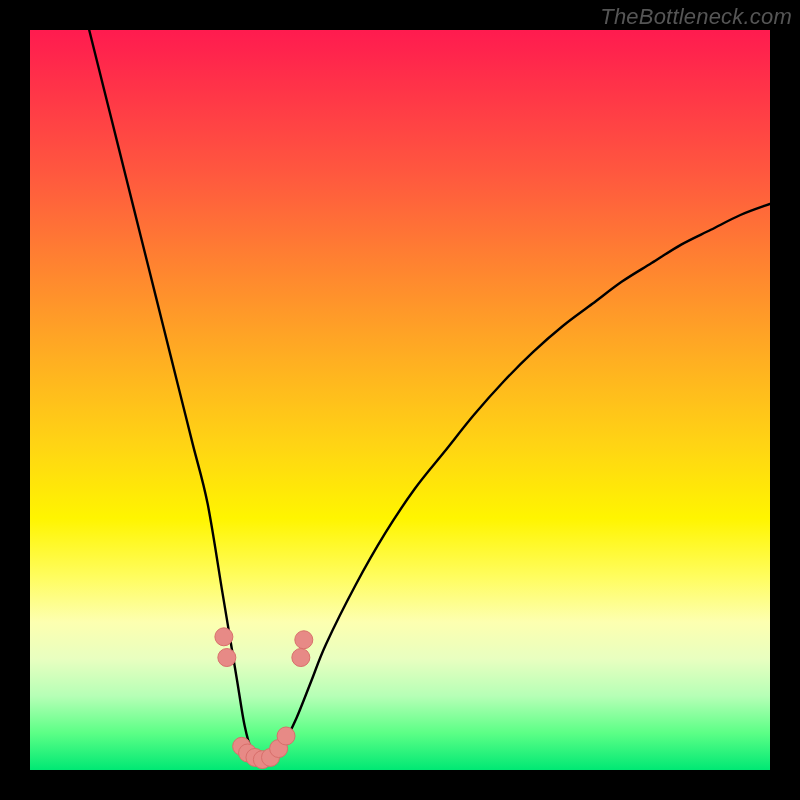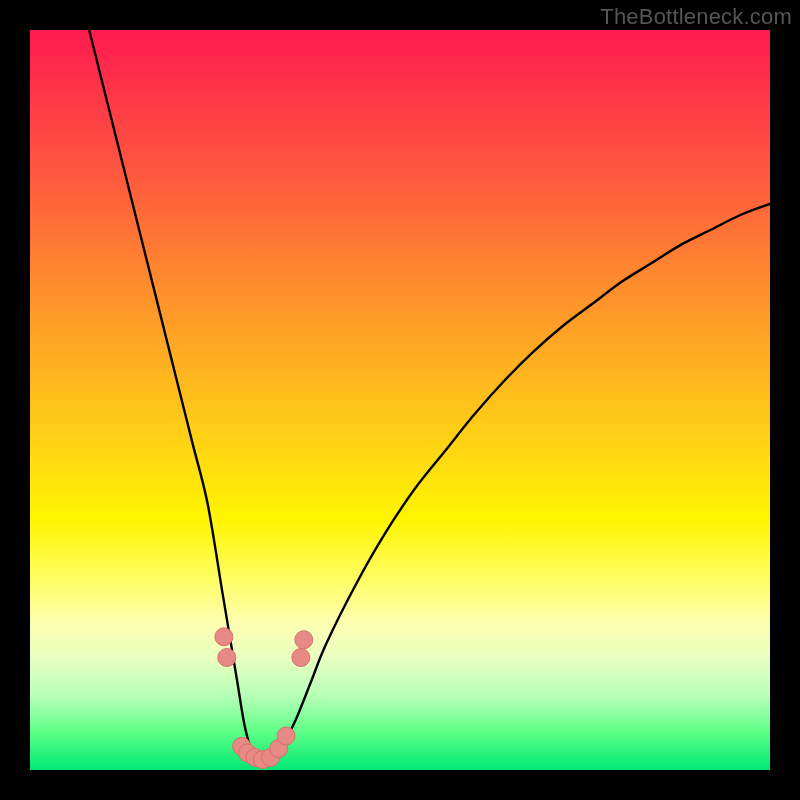--- a/index.html
+++ b/index.html
@@ -49,20 +49,21 @@
     height: 740px;
   }
   .attribution {
     position: absolute;
     top: 4px;
     right: 8px;
     color: #555;
     font-size: 22px;
     font-weight: 400;
     letter-spacing: 0.2px;
+    font-style: italic;
   }
 </style>
 </head>
 <body>
 
 <div class="frame">
   <div class="plot-area">
     <svg class="curve-svg" viewBox="0 0 740 740" preserveAspectRatio="none">
       <path id="curve-path" fill="none" stroke="#000000" stroke-width="2.4" stroke-linecap="round" stroke-linejoin="round" d="M 59.20 0.00 C 61.67 9.87, 69.07 39.47, 74.00 59.20 C 78.93 78.93, 83.87 98.67, 88.80 118.40 C 93.73 138.13, 98.67 157.87, 103.60 177.60 C 108.53 197.33, 113.47 217.07, 118.40 236.80 C 123.33 256.53, 128.27 276.27, 133.20 296.00 C 138.13 315.73, 143.07 335.47, 148.00 355.20 C 152.93 374.93, 157.87 394.67, 162.80 414.40 C 167.73 434.13, 172.67 448.93, 177.60 473.60 C 182.53 498.27, 188.70 540.20, 192.40 562.40 C 196.10 584.60, 197.33 592.00, 199.80 606.80 C 202.27 621.60, 204.73 636.40, 207.20 651.20 C 209.67 666.00, 212.13 683.88, 214.60 695.60 C 217.07 707.32, 219.53 715.95, 222.00 721.50 C 224.47 727.05, 226.93 727.30, 229.40 728.90 C 231.87 730.50, 234.33 731.12, 236.80 731.12 C 239.27 731.12, 241.73 731.12, 244.20 728.90 C 246.67 726.68, 247.90 724.58, 251.60 717.80 C 255.30 711.02, 261.47 699.30, 266.40 688.20 C 271.33 677.10, 276.27 663.53, 281.20 651.20 C 286.13 638.87, 288.60 630.23, 296.00 614.20 C 303.40 598.17, 315.73 573.50, 325.60 555.00 C 335.47 536.50, 345.33 519.23, 355.20 503.20 C 365.07 487.17, 374.93 472.37, 384.80 458.80 C 394.67 445.23, 404.53 434.13, 414.40 421.80 C 424.27 409.47, 434.13 396.52, 444.00 384.80 C 453.87 373.08, 463.73 361.98, 473.60 351.50 C 483.47 341.02, 493.33 331.15, 503.20 321.90 C 513.07 312.65, 522.93 304.02, 532.80 296.00 C 542.67 287.98, 552.53 281.20, 562.40 273.80 C 572.27 266.40, 582.13 258.38, 592.00 251.60 C 601.87 244.82, 611.73 239.27, 621.60 233.10 C 631.47 226.93, 641.33 220.15, 651.20 214.60 C 661.07 209.05, 670.93 204.73, 680.80 199.80 C 690.67 194.87, 700.53 189.32, 710.40 185.00 C 720.27 180.68, 735.07 175.75, 740.00 173.90"></path>
       <g id="markers-group">

